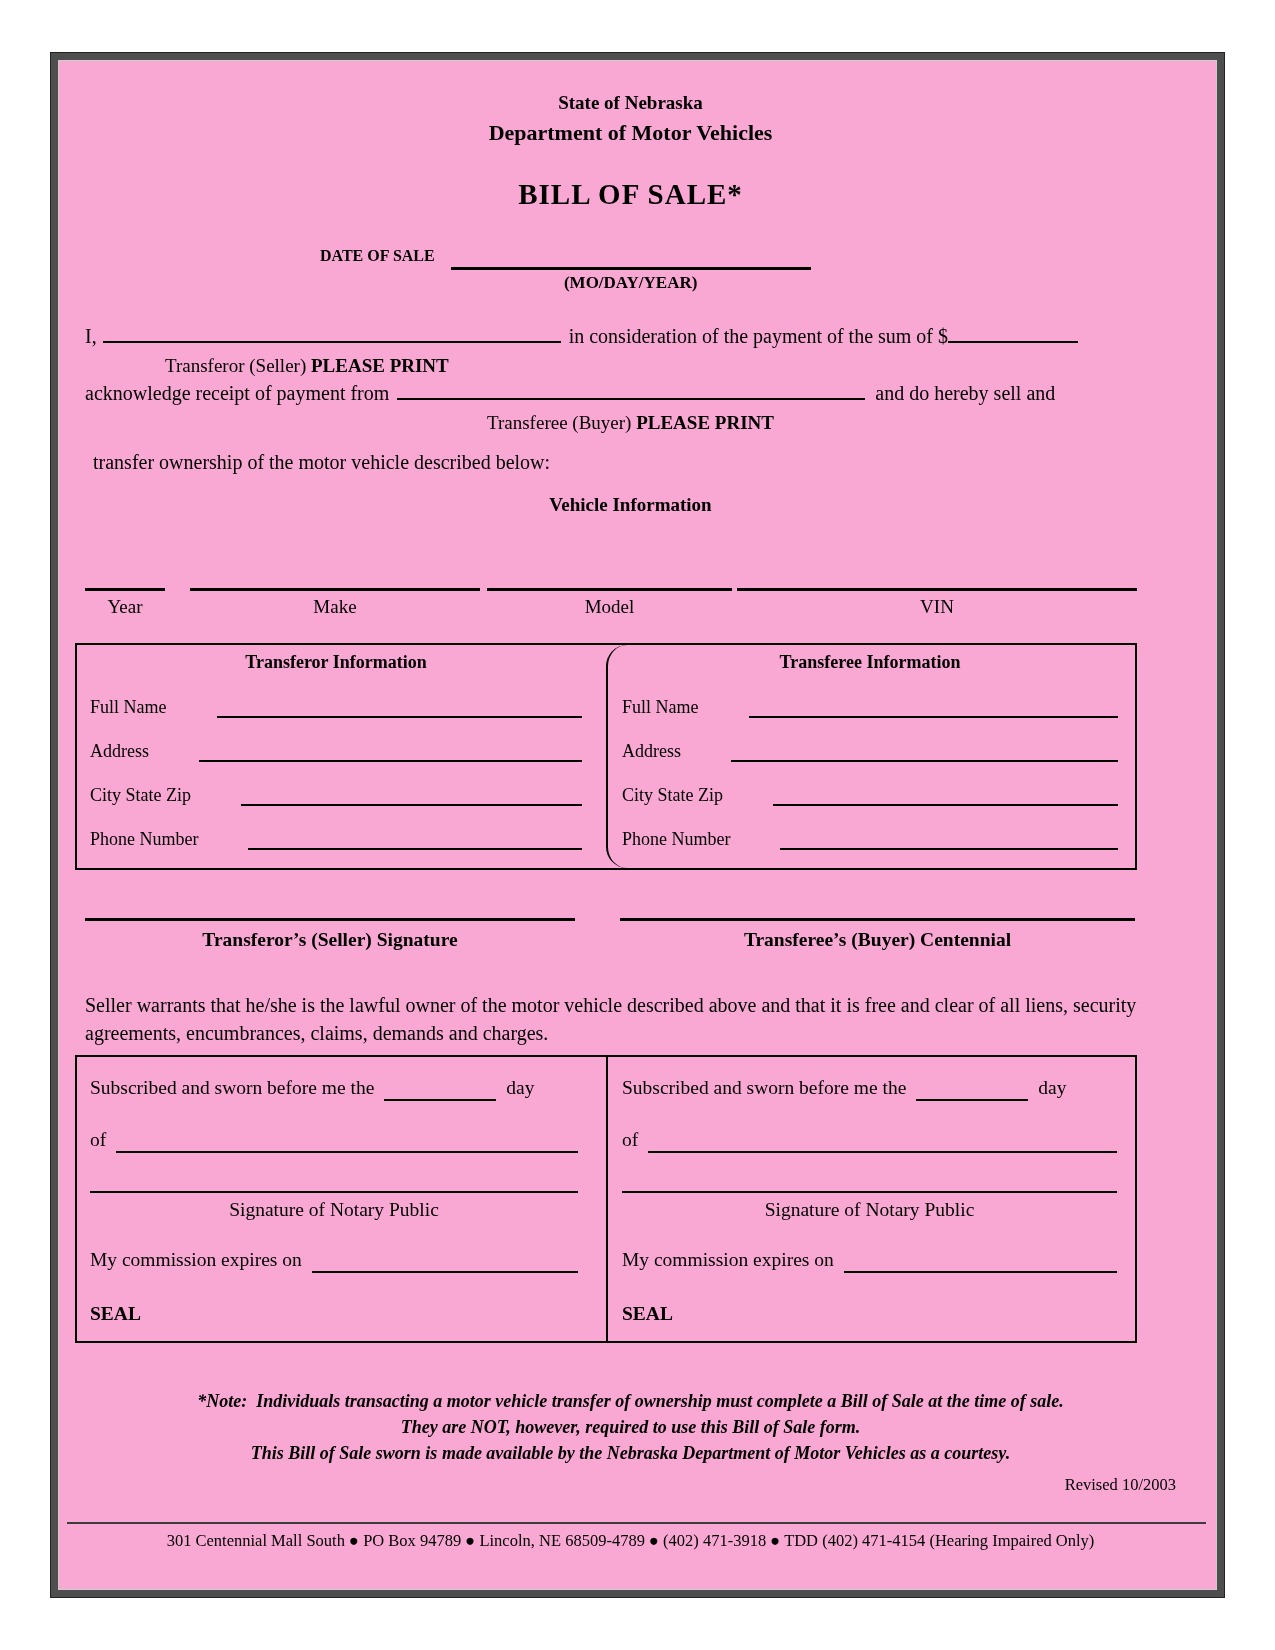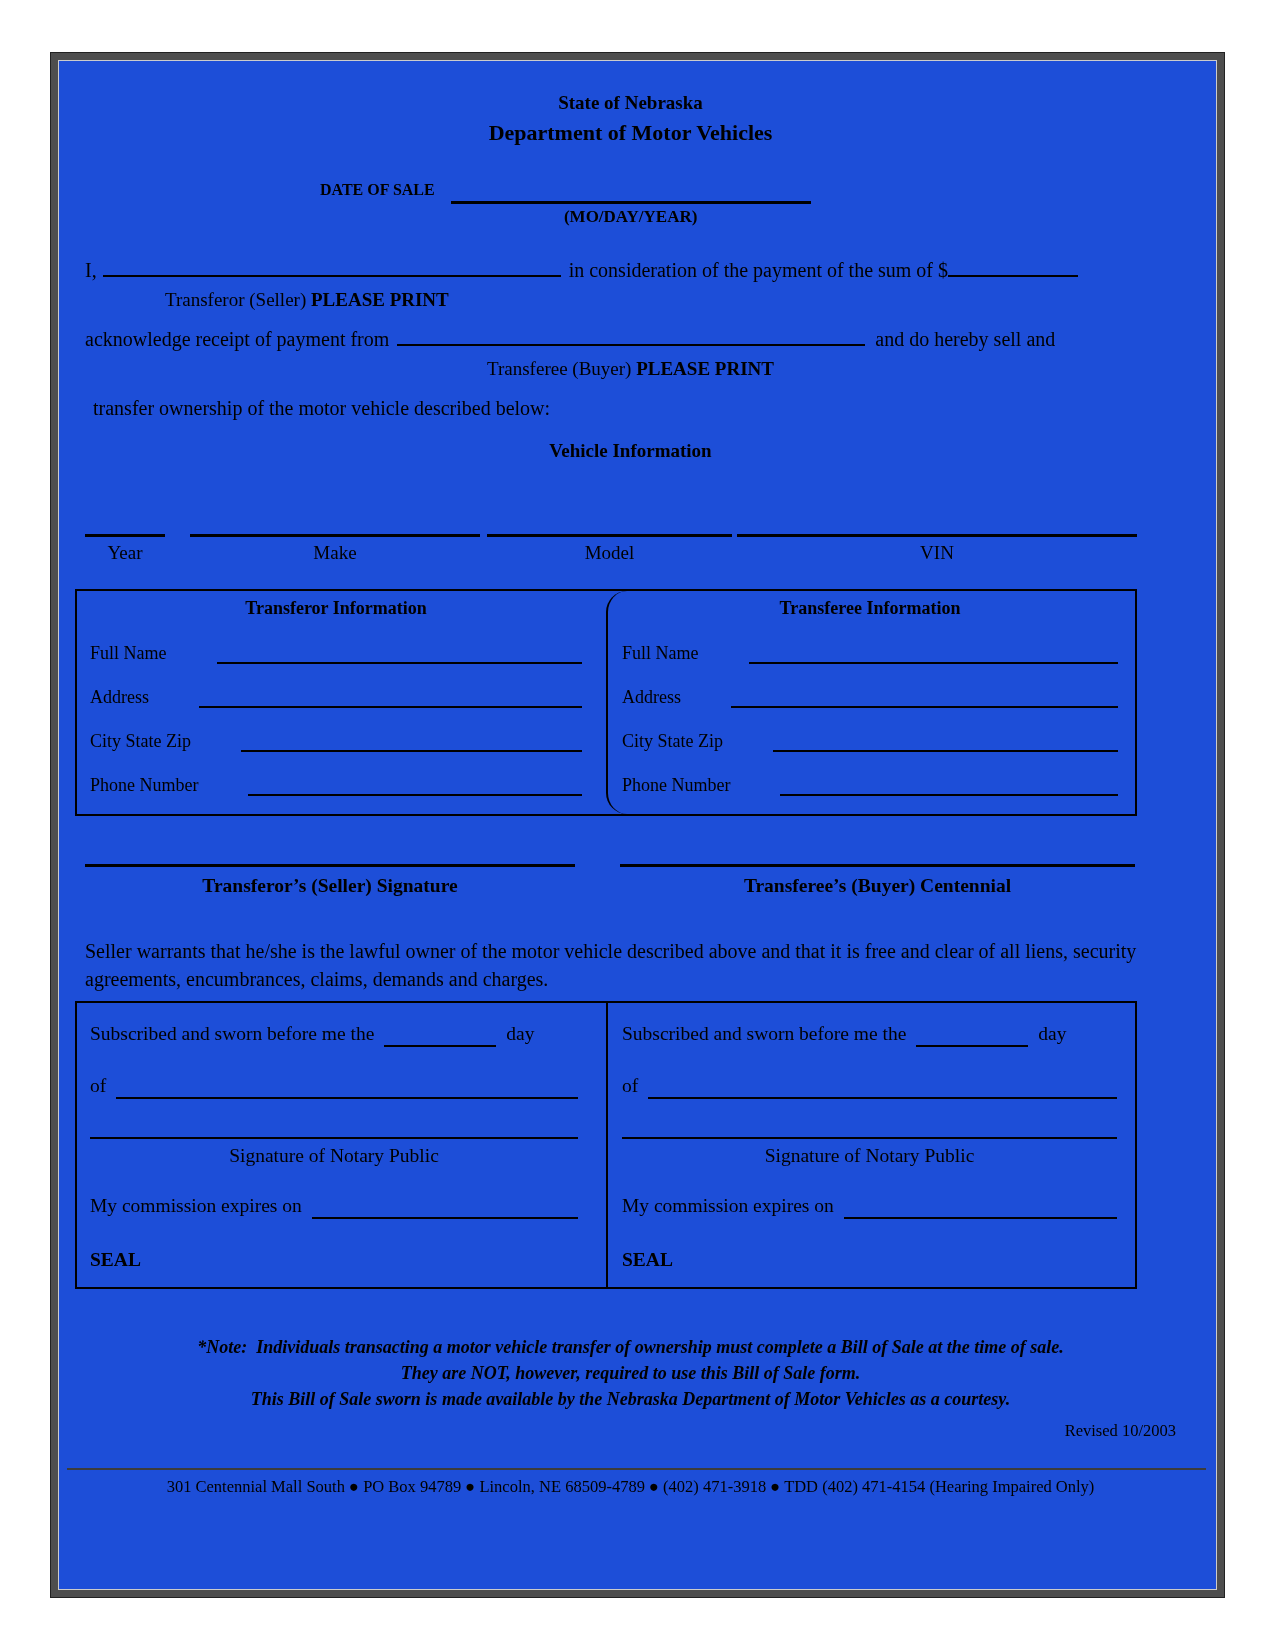--- a/index.html
+++ b/index.html
@@ -20,21 +20,21 @@
     width: 100%; height: 100%;
     box-sizing: border-box;
     border: 7px solid #4e4e4e;
   }
   .page-in {
     width: 100%; height: 100%;
     box-sizing: border-box;
     border: 1px solid #cccccc;
     padding: 0 40px 0 26px;
     overflow: hidden;
-    background: #1d4ed8;
+    background: #f9a8d4;
   }
   .b { font-weight: bold; }
 
   
   .hdr { text-align: center; margin-top: 30px; }
   .hdr-state { font-size: 19px; font-weight: bold; line-height: 24px; }
   .hdr-dept  { font-size: 22px; font-weight: bold; line-height: 28px; margin-top: 4px; }
   .hdr-title { font-size: 29px; font-weight: bold; line-height: 38px; margin-top: 28px; letter-spacing: 1px; }
 
   
@@ -44,21 +44,21 @@
   .date-group .line { height: 24px; border-bottom: 3px solid #000; }
   .date-group .cap { text-align: center; font-weight: bold; font-size: 17px; padding-top: 3px; }
 
   
   .bodyrow { font-size: 20px; line-height: 26px; white-space: nowrap; }
   .blank { display: inline-block; border-bottom: 2px solid #000; height: 1.0em; vertical-align: baseline; }
   .row-i { margin-top: 28px; }
   .b-i   { width: 458px; margin: 0 8px 0 6px; }
   .b-sum { width: 130px; }
   .cap-seller { margin-left: 80px; margin-top: 4px; font-size: 19px; line-height: 25px; }
-  .row-ack { margin-top: 12px; }
+  .row-ack { margin-top: 0; }
   .b-ack { width: 468px; margin: 0 10px 0 8px; }
   .cap-buyer { text-align: center; margin-top: 4px; font-size: 19px; line-height: 25px; }
   .row-transfer { margin-top: 14px; margin-left: 8px; font-size: 20px; line-height: 27px; }
 
   
   .veh-heading { text-align: center; font-weight: bold; font-size: 19px; line-height: 26px; margin-top: 16px; }
   .veh-row { display: flex; margin-top: 70px; }
   .veh-f .line { border-bottom: 3px solid #000; height: 0; }
   .veh-f .lbl { text-align: center; font-size: 19px; padding-top: 4px; line-height: 24px; }
   .vf-year  { width: 80px; }
@@ -106,20 +106,21 @@
 </head>
 <body>
 
 <div class="page">
  <div class="page-mid">
   <div class="page-in">
 
     <div class="hdr">
       <div class="hdr-state">State of Nebraska</div>
       <div class="hdr-dept">Department of Motor Vehicles</div>
+      <div class="hdr-title">BILL OF SALE*</div>
     </div>
 
     <div class="date-row">
       <span class="dos-label">DATE OF SALE</span>
       <span class="date-group">
         <span class="line" style="display:block"></span>
         <span class="cap" style="display:block">(MO/DAY/YEAR)</span>
       </span>
     </div>
 

